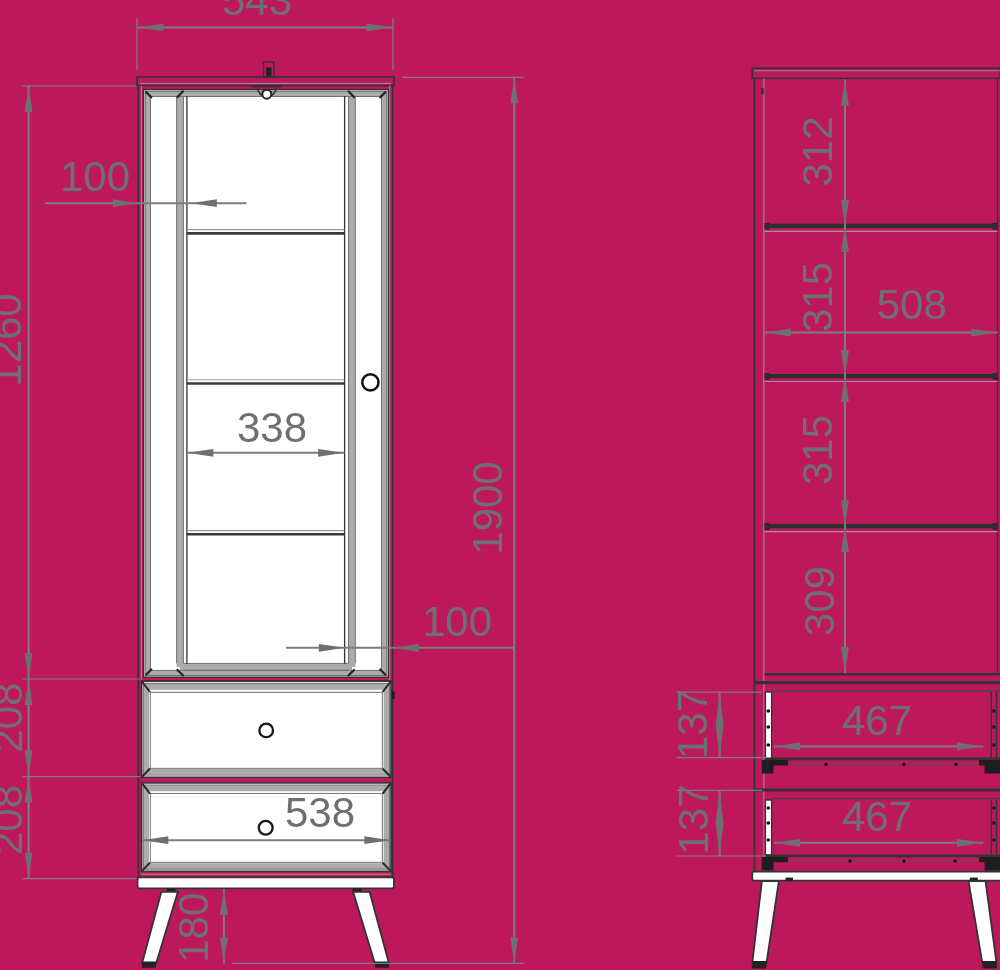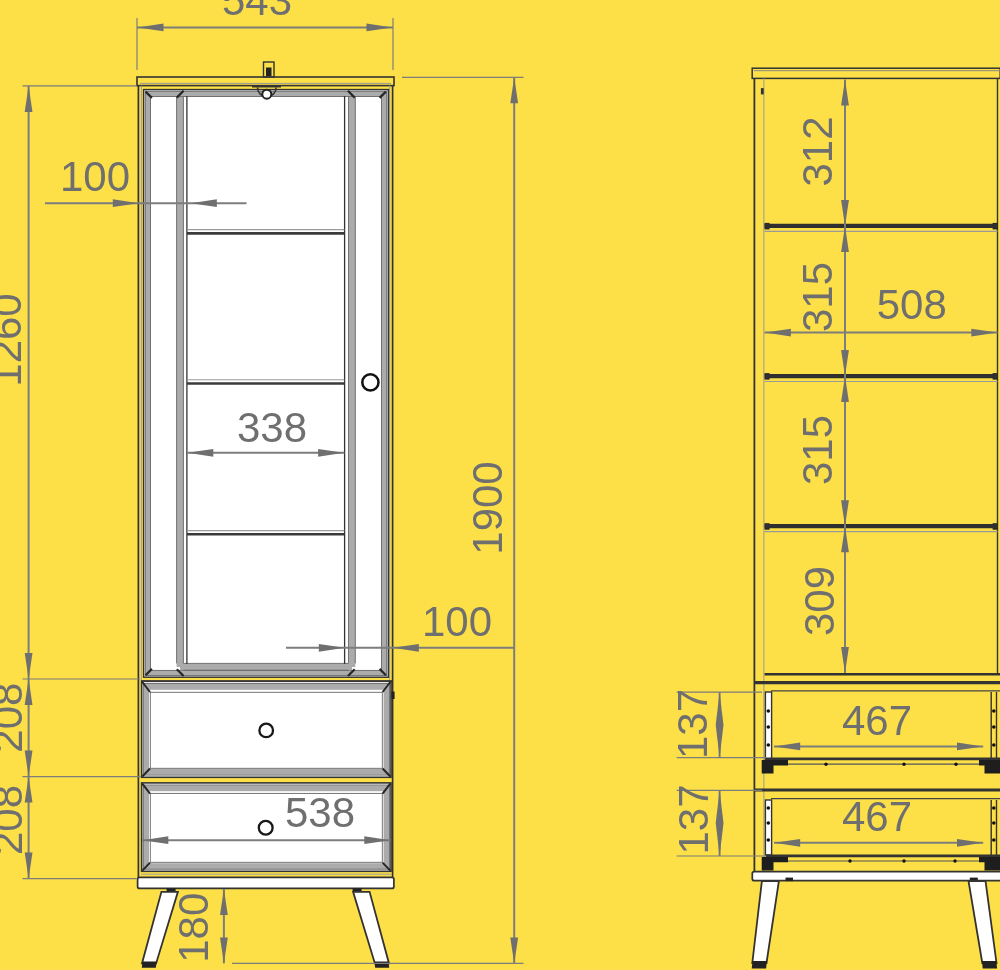--- a/index.html
+++ b/index.html
@@ -1,16 +1,16 @@
 <!DOCTYPE html>
 <html><head>
 <meta charset="utf-8">
 <style>
 html,body{margin:0;padding:0;background:#ffffff;}
-#page{position:relative;width:1000px;height:970px;background:#fde047;overflow:hidden;}
+#page{position:relative;width:1000px;height:970px;background:#be185d;overflow:hidden;}
 svg{position:absolute;left:0;top:0;}
 text{font-family:"Liberation Sans",sans-serif;fill:#6f6f6f;font-size:42px;}
 </style>
 </head>
 <body>
 <div id="page">
 <svg width="1000" height="970" viewBox="0 0 1000 970">
 
 <line x1="137" y1="18" x2="137" y2="70" stroke="#7d7d7d" stroke-width="1.2"></line>
       <line x1="393" y1="18" x2="393" y2="70" stroke="#7d7d7d" stroke-width="1.2"></line>

